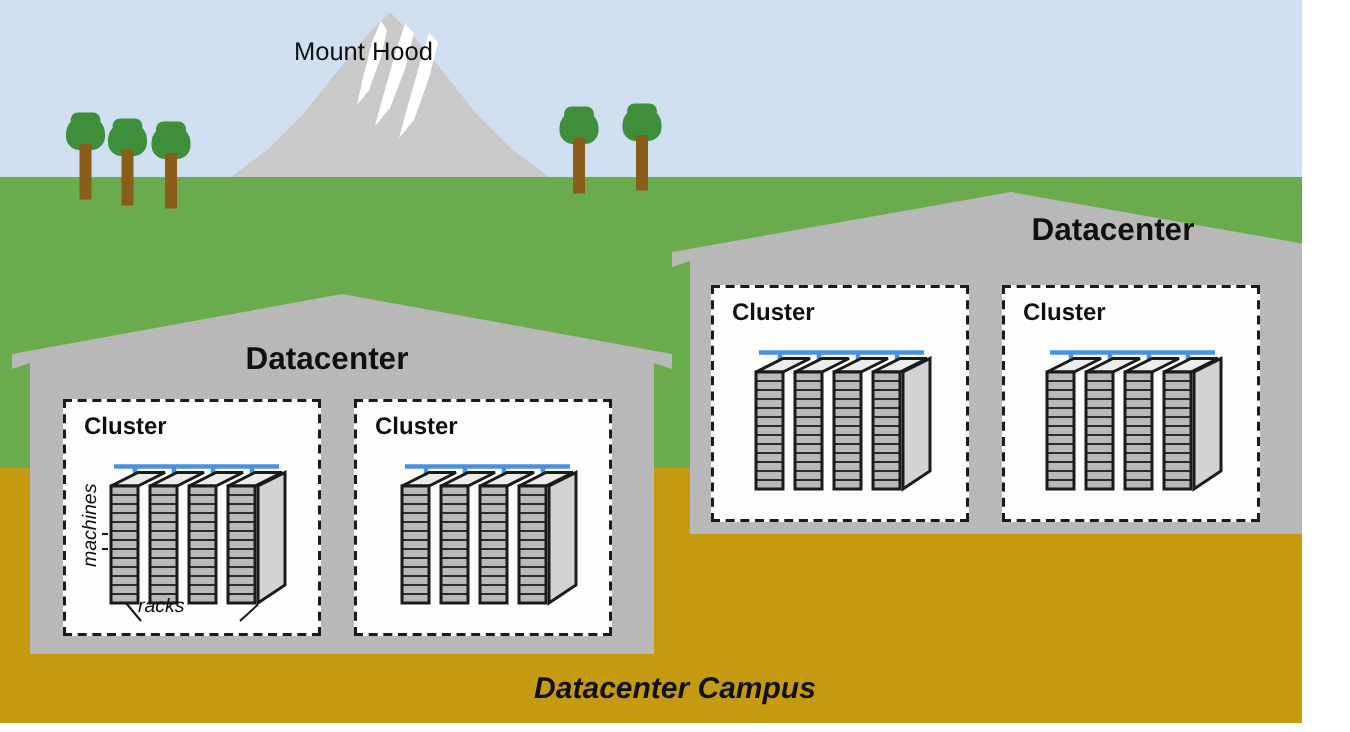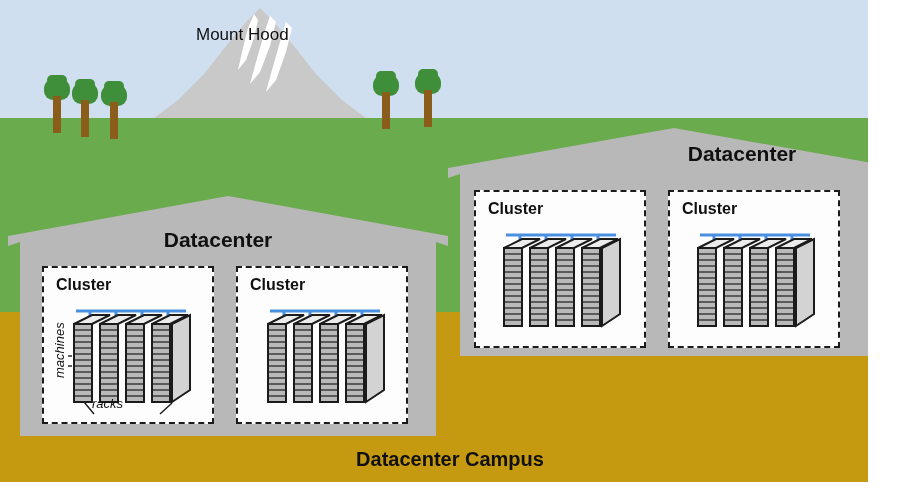--- a/index.html
+++ b/index.html
@@ -111,20 +111,21 @@
 
   
   #campus-caption {
     position: absolute;
     left: 0; top: 448px;
     width: 900px;
     text-align: center;
     font-weight: bold;
     font-size: 20px;
     color: #101010;
+    font-style: italic;
   }
 </style>
 </head>
 <body>
 
 <div id="scene">
 
   <div class="band" id="sky"></div>
   <div class="band" id="grass"></div>
   <div class="band" id="dirt"></div>

